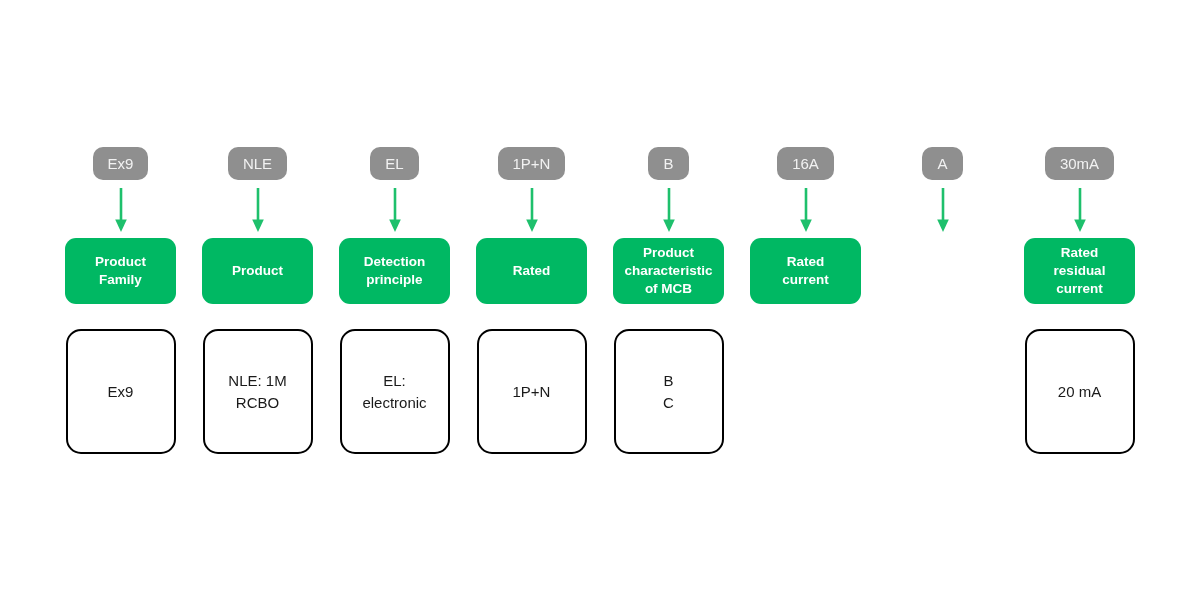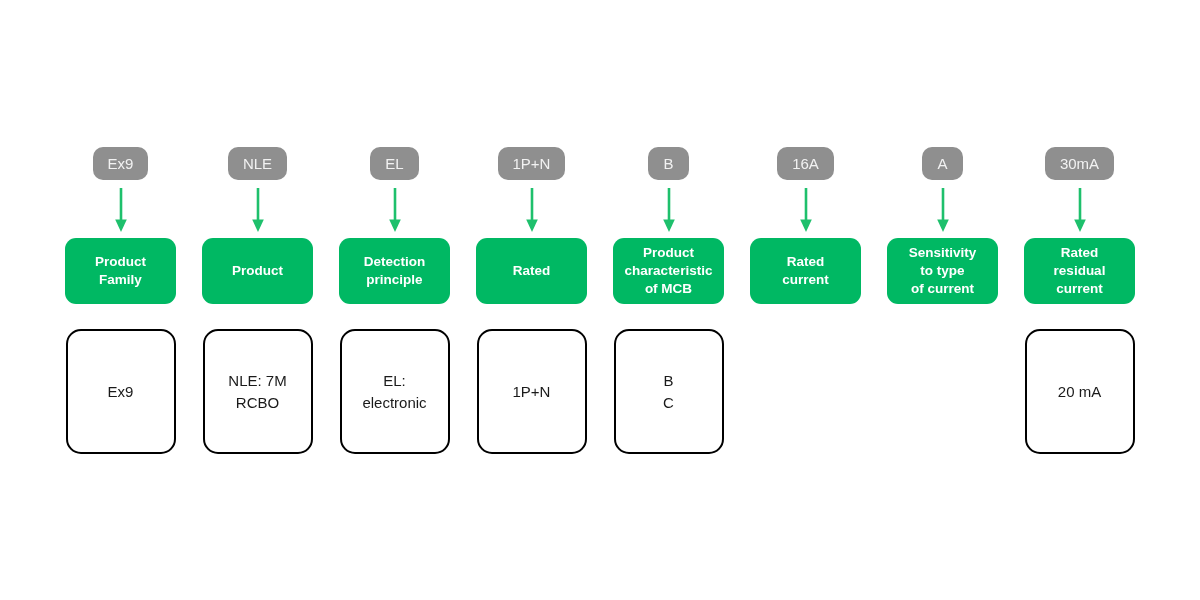--- a/index.html
+++ b/index.html
@@ -95,21 +95,21 @@
 
   <div class="column">
     <div class="badge">NLE</div>
     <div class="arrow-wrap">
       <svg width="16" height="46" viewBox="0 0 16 46">
           <line x1="8" y1="2" x2="8" y2="35" stroke="#1ec06c" stroke-width="2.6"></line>
           <polygon points="2.2,33.5 13.8,33.5 8,46" fill="#1ec06c"></polygon>
         </svg>
     </div>
     <div class="label-box">Product</div>
-    <div class="value-box">NLE: 7M
+    <div class="value-box">NLE: 1M
 RCBO</div>
   </div>
 
   <div class="column">
     <div class="badge">EL</div>
     <div class="arrow-wrap">
       <svg width="16" height="46" viewBox="0 0 16 46">
           <line x1="8" y1="2" x2="8" y2="35" stroke="#1ec06c" stroke-width="2.6"></line>
           <polygon points="2.2,33.5 13.8,33.5 8,46" fill="#1ec06c"></polygon>
         </svg>
@@ -160,23 +160,20 @@
   </div>
 
   <div class="column">
     <div class="badge">A</div>
     <div class="arrow-wrap">
       <svg width="16" height="46" viewBox="0 0 16 46">
           <line x1="8" y1="2" x2="8" y2="35" stroke="#1ec06c" stroke-width="2.6"></line>
           <polygon points="2.2,33.5 13.8,33.5 8,46" fill="#1ec06c"></polygon>
         </svg>
     </div>
-    <div class="label-box">Sensitivity
-to type
-of current</div>
   </div>
 
   <div class="column">
     <div class="badge">30mA</div>
     <div class="arrow-wrap">
       <svg width="16" height="46" viewBox="0 0 16 46">
           <line x1="8" y1="2" x2="8" y2="35" stroke="#1ec06c" stroke-width="2.6"></line>
           <polygon points="2.2,33.5 13.8,33.5 8,46" fill="#1ec06c"></polygon>
         </svg>
     </div>

